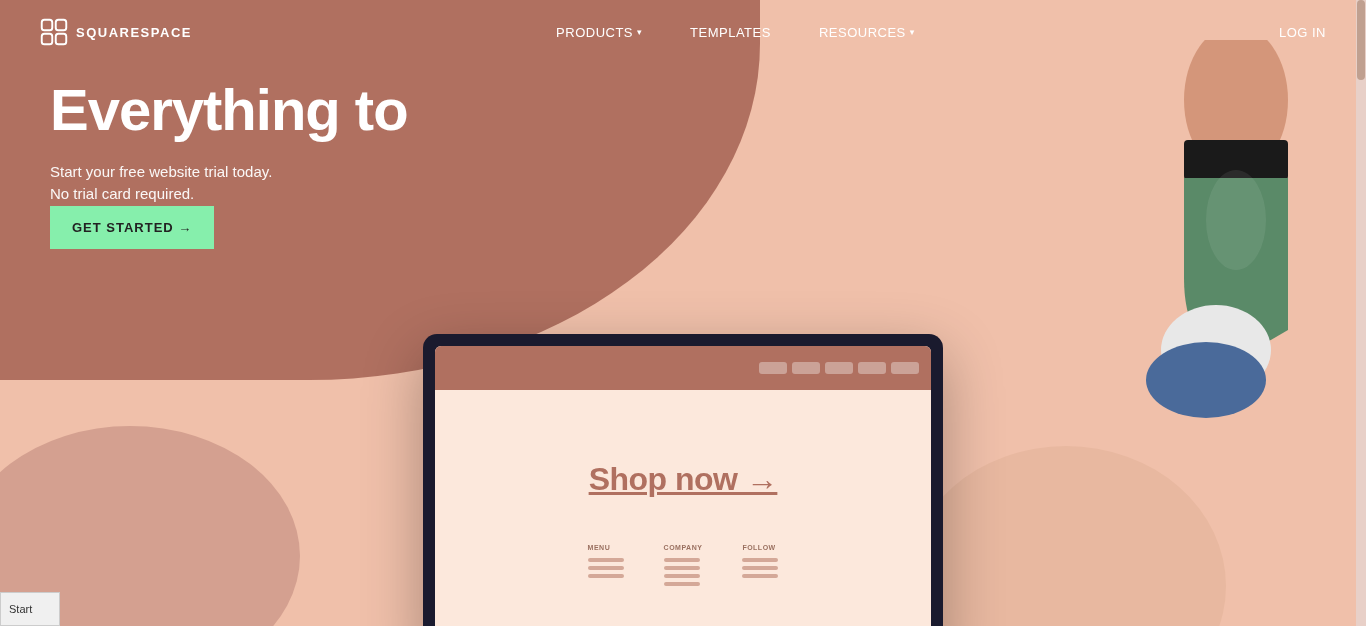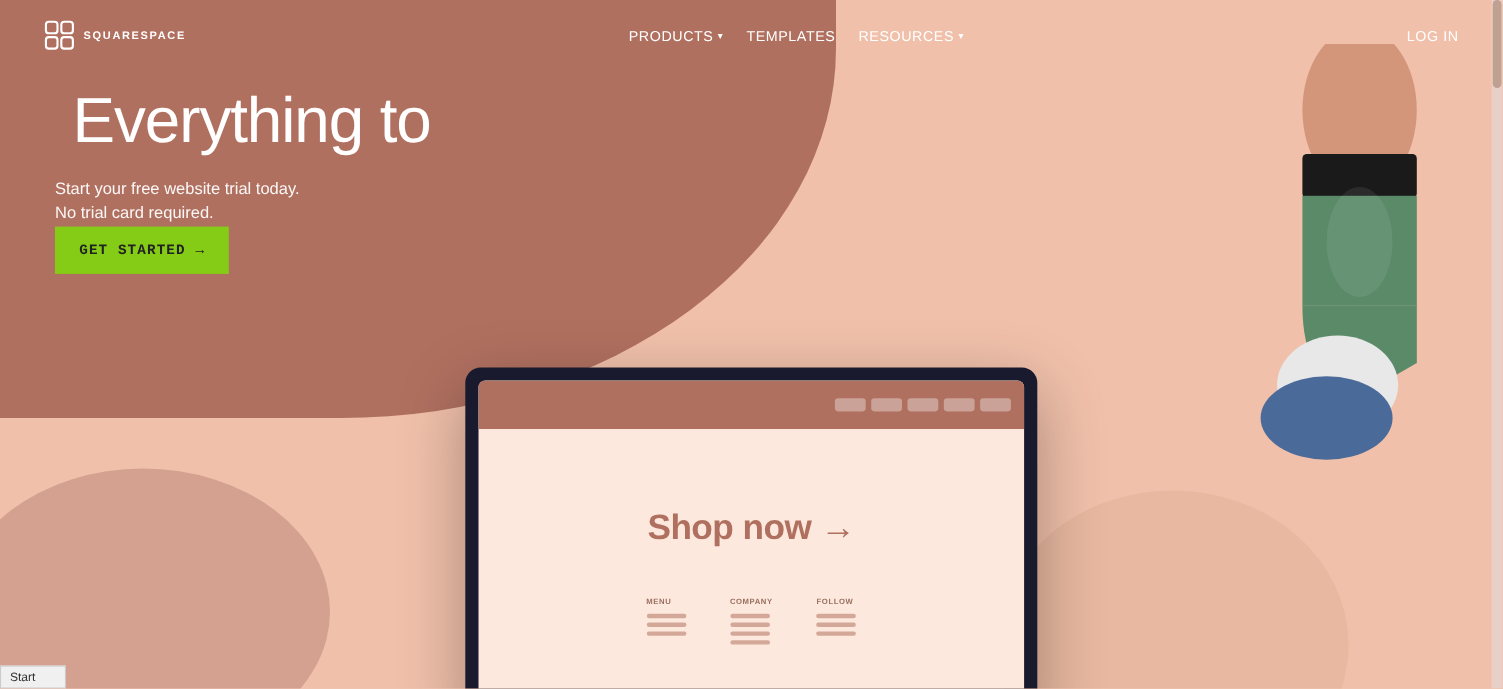--- a/index.html
+++ b/index.html
@@ -22,33 +22,33 @@
       padding: 0 40px;
       z-index: 10;
       background: transparent;
     }
     .nav-logo {
       display: flex;
       align-items: center;
       gap: 8px;
       color: #fff;
       font-weight: 700;
-      font-size: 10px;
+      font-size: 13px;
       letter-spacing: 1.5px;
       text-transform: uppercase;
       flex-shrink: 0;
     }
     .nav-logo svg {
       width: 28px; height: 28px;
     }
     .nav-center {
       flex: 1;
       display: flex;
       justify-content: center;
-      gap: 21px;
+      gap: 48px;
     }
     .nav-link {
       color: #fff;
       font-size: 13px;
       letter-spacing: 0.5px;
       font-weight: 500;
       cursor: pointer;
       display: flex;
       align-items: center;
       gap: 4px;
@@ -127,46 +127,44 @@
     .hero-text {
       position: absolute;
       top: 80px;
       left: 50px;
       z-index: 5;
       color: #fff;
       max-width: 430px;
     }
     .hero-title {
       font-size: 58px;
-      font-weight: 400;
+      font-weight: 700;
       line-height: 1.05;
       margin-bottom: 20px;
       letter-spacing: -1px;
-      margin-left: 16px;
     }
     .hero-subtitle {
       font-size: 15px;
       font-weight: 400;
       line-height: 1.5;
       opacity: 0.95;
     }
     .hero-cta {
       display: inline-flex;
       align-items: center;
       gap: 10px;
-      background: #84cc16;
+      background: #86efac;
       color: #222;
       font-size: 13px;
       font-weight: 700;
       letter-spacing: 1px;
       padding: 14px 22px;
       text-transform: uppercase;
       cursor: pointer;
       border: none;
-      font-family: Liberation Mono, monospace;
     }
 
     
     .laptop-wrap {
       position: absolute;
       bottom: -30px;
       left: 50%;
       transform: translateX(-50%);
       z-index: 6;
       width: 520px;
@@ -204,20 +202,21 @@
       flex-direction: column;
       align-items: center;
       justify-content: center;
       height: calc(100% - 44px);
       padding: 20px;
     }
     .screen-shop-now {
       font-size: 32px;
       font-weight: 700;
       color: #b07060;
+      text-decoration: underline;
       letter-spacing: -0.5px;
       margin-bottom: 36px;
     }
     .screen-footer-cols {
       display: flex;
       gap: 40px;
       margin-top: 10px;
     }
     .screen-footer-col {
       display: flex;
@@ -262,21 +261,21 @@
       top: 0; left: 1px;
       width: 8px; height: 80px;
       background: #c0a090;
       border-radius: 4px;
     }
 
     
     .status-bar {
       position: absolute;
       bottom: 0; left: 0;
-      width: 60px; height: 21px;
+      width: 60px; height: 34px;
       background: #f0f0f0;
       border: 1px solid #ccc;
       display: flex;
       align-items: center;
       padding: 0 8px;
       font-size: 11px;
       color: #333;
       z-index: 20;
     }
   </style>

